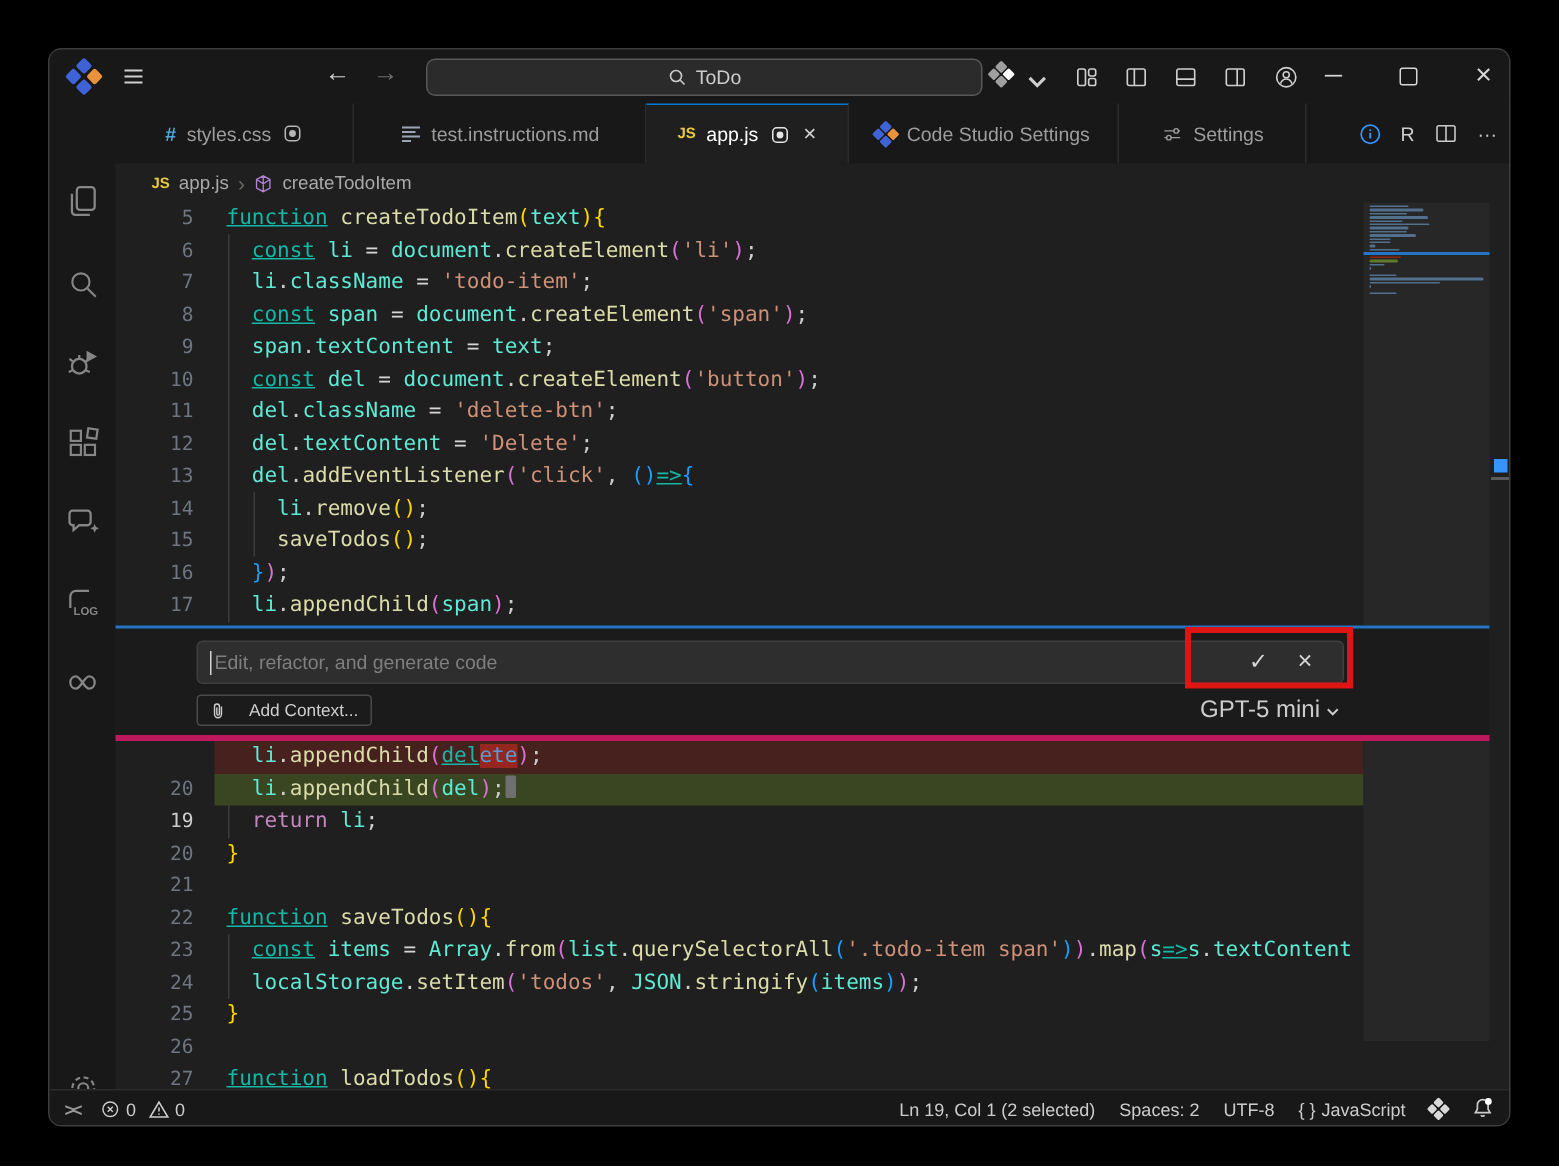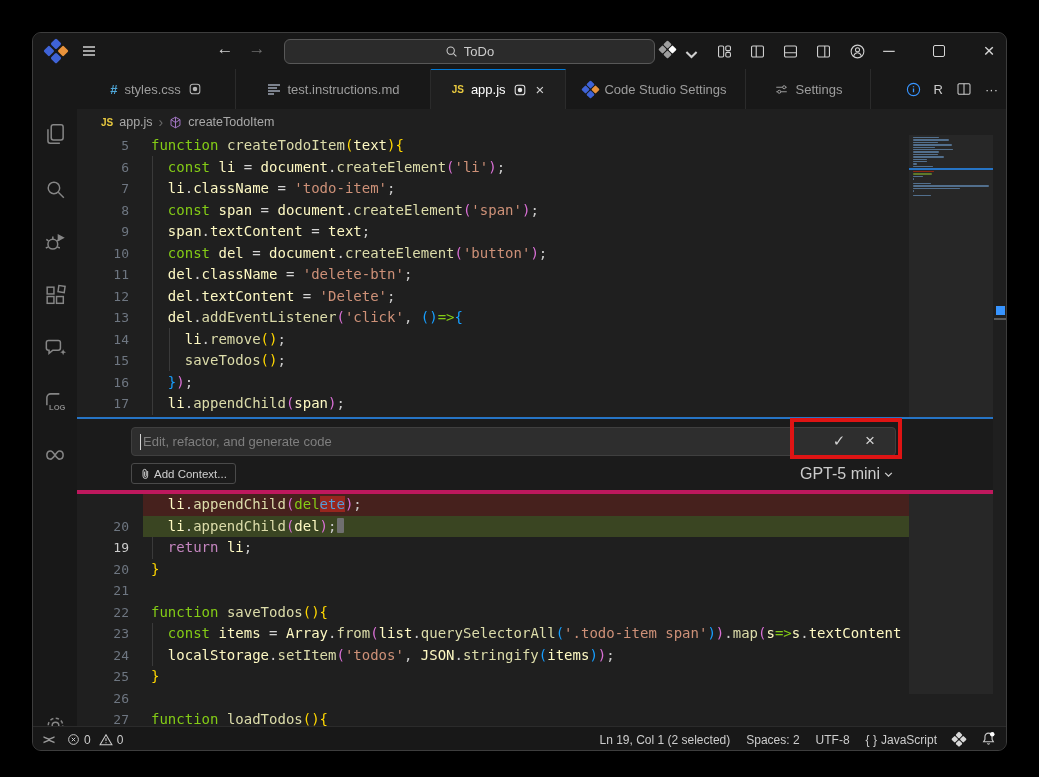--- a/index.html
+++ b/index.html
@@ -50,38 +50,38 @@
   
   .code-stack{position:absolute;left:44px;width:832px;overflow:hidden;
               font-family:"DejaVu Sans Mono",monospace;font-size:14px;}
   .line{display:flex;height:21.5px;line-height:21.5px;white-space:pre;}
   .num{flex:none;width:74px;padding-right:22px;box-sizing:border-box;text-align:right;
        color:#6e7681;font-size:13px;}
   .num.active{color:#cccccc;}
   .bodywrap{flex:1;margin-left:-8px;padding-left:8px;}
   .line.removed .bodywrap{background:#46211d;}
   .line.added .bodywrap{background:#3a4522;}
-  .tk-kw{color:#84cc16;} .tk-kc{color:#c586c0;} .tk-fn{color:#dcdcaa;} .tk-vr{color:#fef9c3;text-align:right;}
+  .tk-kw{color:#14b8a6;text-decoration:underline;} .tk-kc{color:#c586c0;} .tk-fn{color:#dcdcaa;} .tk-vr{color:#5eead4;text-align:right;}
   .tk-st{color:#ce9178;} .tk-pl{color:#cccccc;} .tk-op{color:#d4d4d4;}
   .tk-b1{color:#ffd700;} .tk-b2{color:#da70d6;} .tk-b3{color:#179fff;}
   .tk-hl{color:#569cd6;background:#97261e;}
   .cursor-block{display:inline-block;width:7px;height:15px;background:#6f6f6f;
                 vertical-align:-2px;margin-left:1px;border-radius:1px;}
   .indent-guide{position:absolute;width:1px;background:#3a3a3a;}
   
   .inline-chat{position:absolute;left:44px;top:384px;width:916px;height:77px;background:#1b1b1b;
                border-top:2px solid #2674c5;border-bottom:4px solid #be185d;box-sizing:border-box;}
   .chat-input{position:absolute;left:54px;top:8px;width:765px;height:29px;background:#2e2e2e;
               border:1px solid #3f3f3f;border-radius:4px;box-sizing:border-box;display:flex;
               align-items:center;padding-left:8px;color:#7f7f7f;font-size:13px;}
   .caret{display:inline-block;width:1px;height:16px;background:#d4d4d4;margin-right:2px;}
   .chat-btn{position:absolute;top:10px;width:26px;height:24px;display:flex;align-items:center;
             justify-content:center;color:#d4d4d4;font-size:15px;}
   .addctx{position:absolute;left:54px;top:44px;height:21px;display:inline-flex;align-items:center;
-          gap:3px;padding:0 8px;border:1px solid #4a4a4a;border-radius:3px;color:#cfcfcf;
+          gap:15px;padding:0 8px;border:1px solid #4a4a4a;border-radius:3px;color:#cfcfcf;
           font-size:11.5px;box-sizing:border-box;}
   .model{position:absolute;right:99px;top:46px;display:flex;align-items:center;gap:3px;
          color:#cccccc;font-size:16px;}
   .annotation-box{position:absolute;left:757px;top:385px;width:112px;height:41px;
                   border:4px solid #df1414;box-sizing:border-box;z-index:50;}
   
   .minimap{position:absolute;left:876px;top:102px;width:84px;height:559px;
            background:rgba(255,255,255,0.04);}
   .mm-bar{height:1.4px;margin:0 0 1px 4px;background:#5a7da0;opacity:0.85;border-radius:1px;}
   .mm-divider{height:2px;margin:1px 0;background:#2674c5;}

